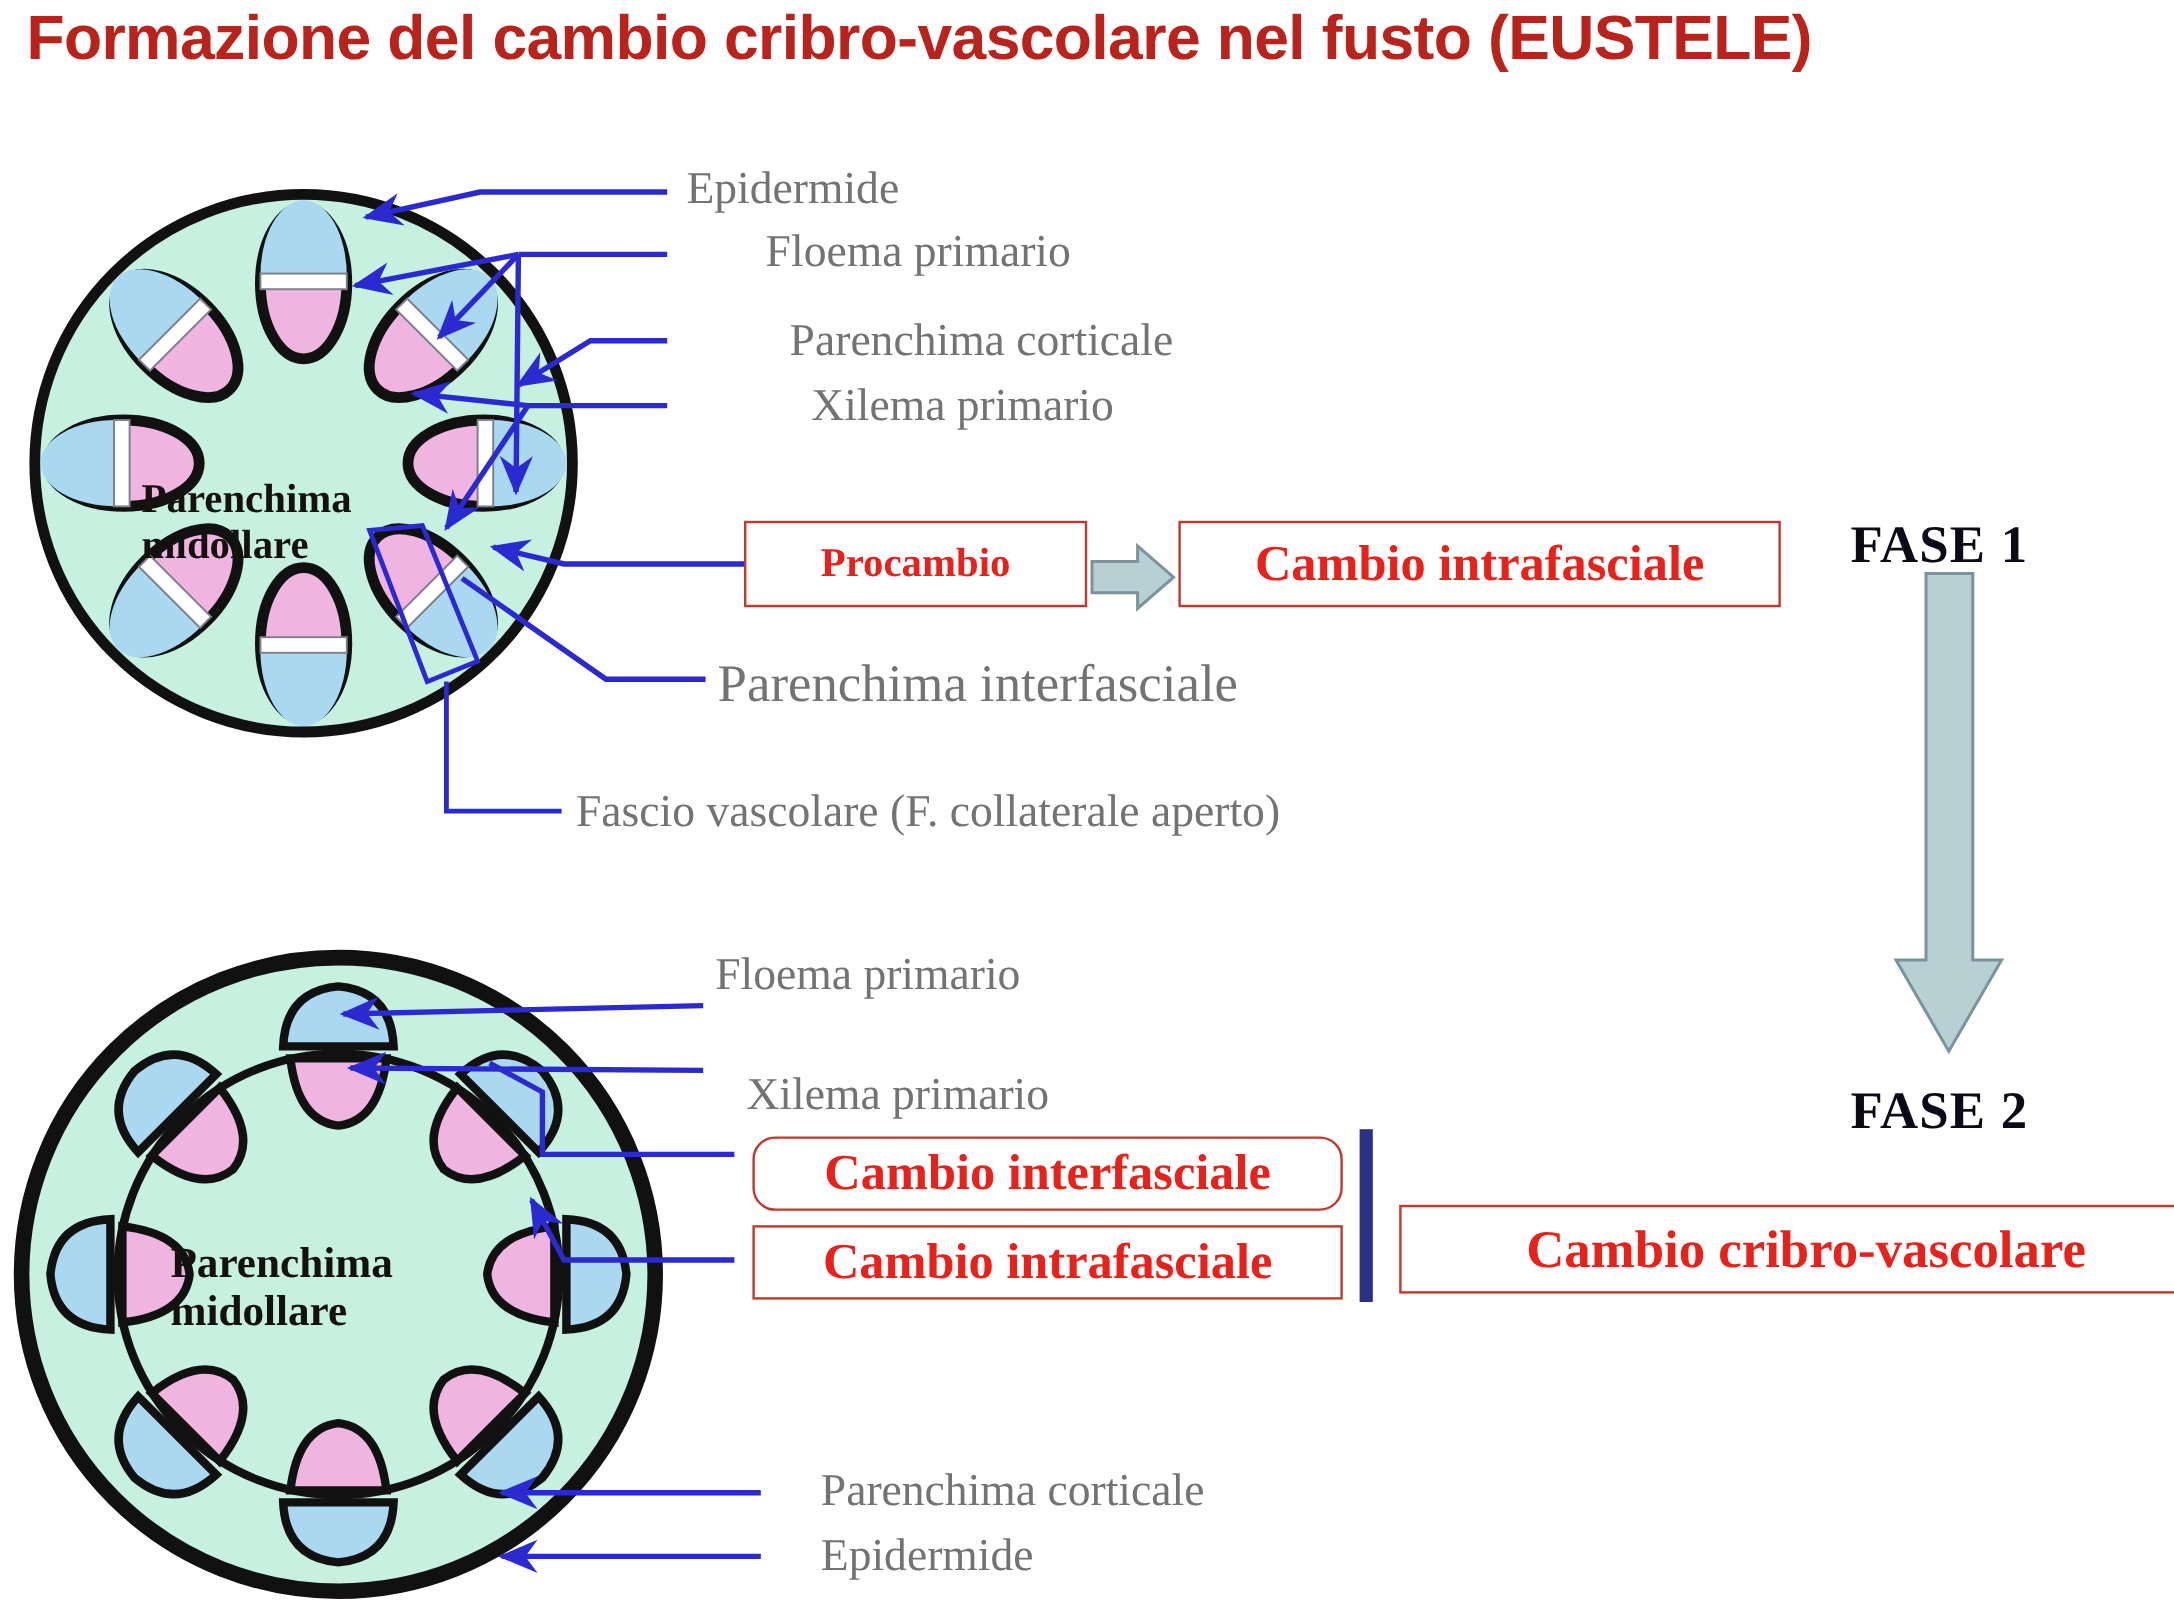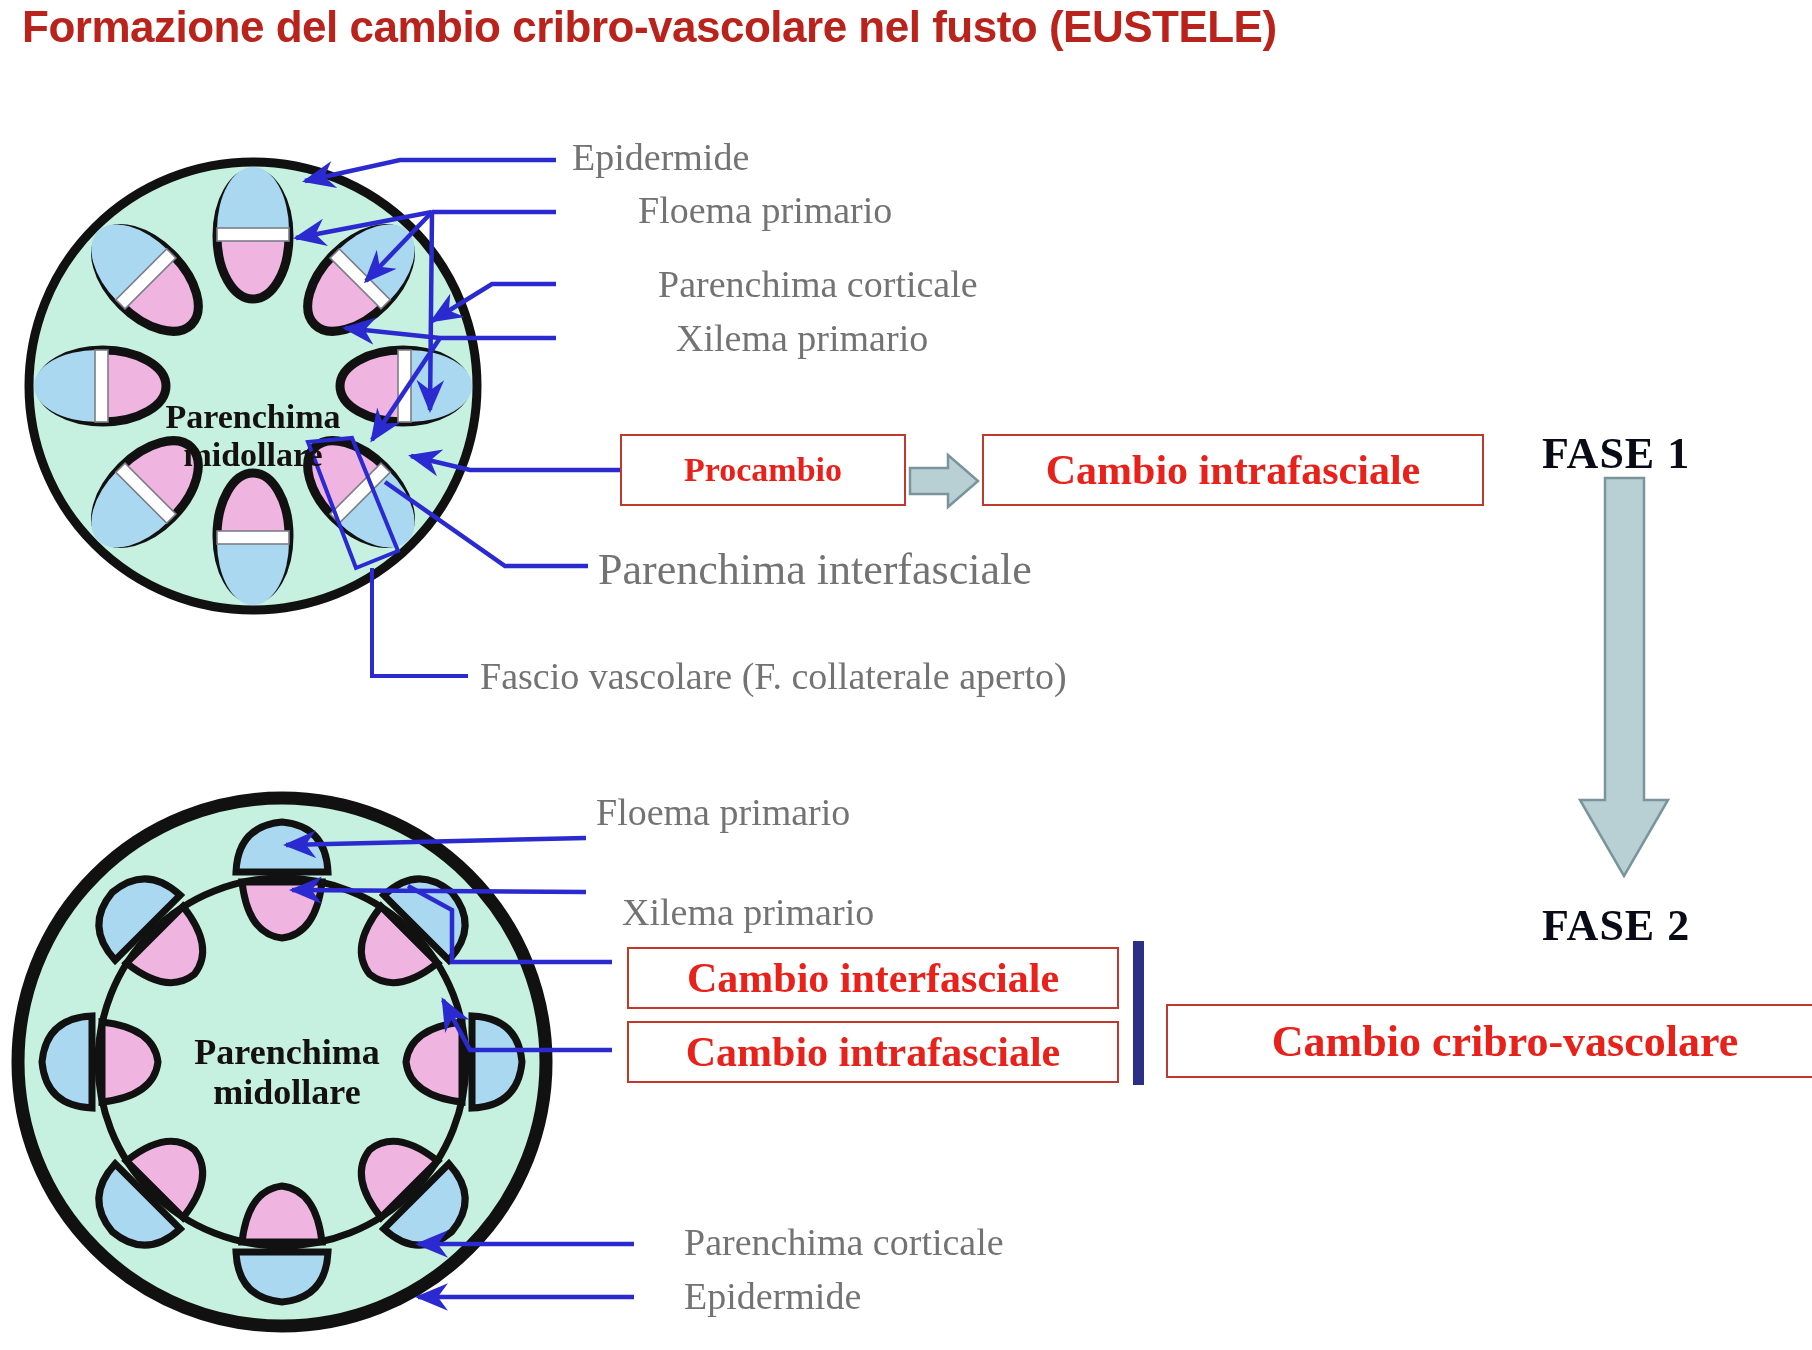--- a/index.html
+++ b/index.html
@@ -5,21 +5,21 @@
   html,body{margin:0;padding:0;background:#ffffff;}
   body{width:1812px;height:1350px;position:relative;overflow:hidden;
        font-family:"Liberation Serif", serif;}
 
   #stage{position:absolute;left:0;top:0;width:1812px;height:1350px;}
 
   
   #title{
     position:absolute;left:22px;top:2px;
     font-family:"Liberation Sans", sans-serif;
-    font-weight:bold;font-size:44px;letter-spacing:-0.5px;
+    font-weight:bold;font-size:52px;letter-spacing:-0.5px;
     color:#b9231c;white-space:nowrap;
   }
 
   
   svg.layer{position:absolute;left:0;top:0;width:1812px;height:1350px;overflow:visible;}
 
   
   .lbl{
     position:absolute;white-space:nowrap;
     font-family:"Liberation Serif", serif;
@@ -37,21 +37,21 @@
 
   
   .fase{
     position:absolute;white-space:nowrap;
     font-family:"Liberation Serif", serif;
     font-weight:bold;color:#0b0b17;font-size:44px;letter-spacing:1px;
   }
 
   
   .celltext{
-    position:absolute;text-align:center;white-space:pre-line;
+    position:absolute;text-align:left;white-space:pre-line;
     font-family:"Liberation Serif", serif;
     font-weight:bold;color:#15110f;line-height:1.12;
   }
 
   
   #divider-bar{
     position:absolute;left:1133px;top:941px;width:11px;height:144px;
     background:#2b2f86;
   }
 </style>
@@ -231,21 +231,21 @@
 midollare</div>
 
   <div class="lbl" style="left:596px;top:790px;font-size:38px;">Floema primario</div>
 
   <div class="lbl" style="left:622px;top:890px;font-size:38px;">Xilema primario</div>
 
   <div class="lbl" style="left:684px;top:1220px;font-size:38px;">Parenchima corticale</div>
 
   <div class="lbl" style="left:684px;top:1274px;font-size:38px;">Epidermide</div>
 
-  <div class="redbox" style="left:627px;top:947px;width:492px;height:62px;font-size:42px;">Cambio interfasciale</div>
+  <div class="redbox" style="left:627px;top:947px;width:492px;height:62px;font-size:42px;border-radius:19px;">Cambio interfasciale</div>
 
   <div class="redbox" style="left:627px;top:1021px;width:492px;height:62px;font-size:42px;">Cambio intrafasciale</div>
 
   <div id="divider-bar"></div>
 
   <div class="redbox" style="left:1166px;top:1004px;width:678px;height:74px;font-size:44px;">Cambio cribro-vascolare</div>
 
   <div class="fase" style="left:1542px;top:900px;text-align:center;">FASE 2</div>
 
 </div>

